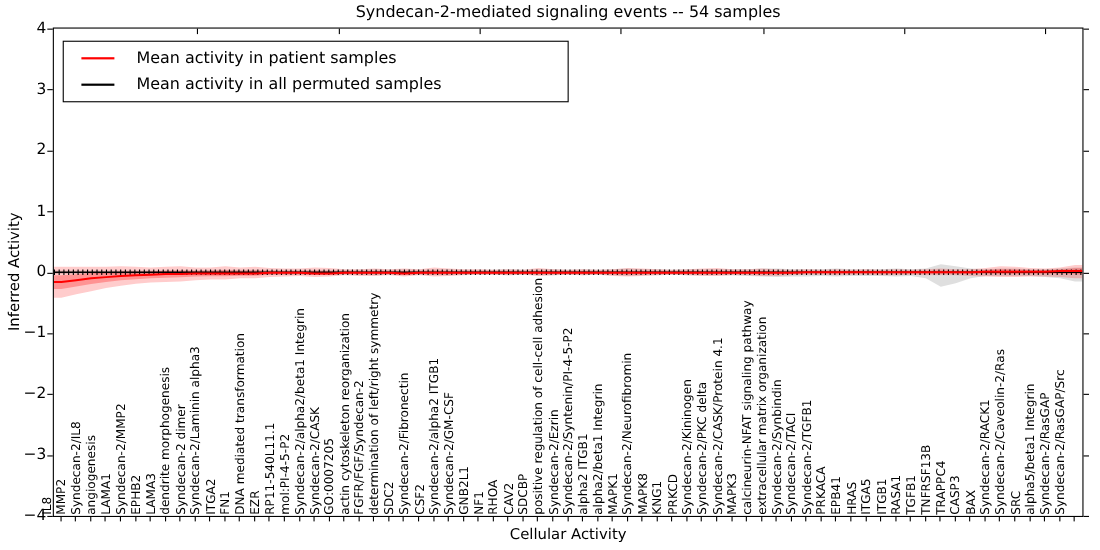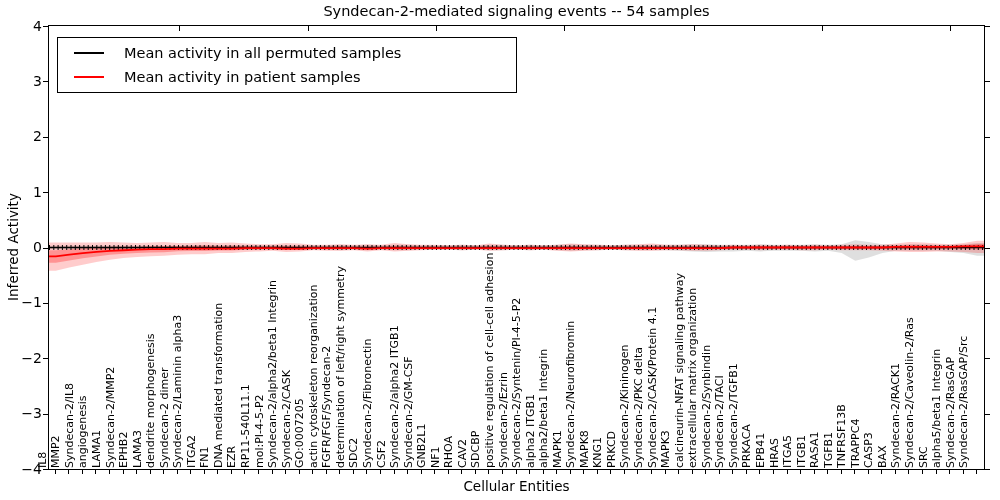--- a/index.html
+++ b/index.html
@@ -22,21 +22,21 @@
   .legend-row{display:flex;align-items:center;}
   .legend-swatch{width:30px;height:2px;margin-left:16px;margin-right:20px;flex:none;}
   .legend-label{font-size:14.5px;line-height:16px;}
 </style>
 </head>
 <body>
 
 <div class="title">Syndecan-2-mediated signaling events -- 54 samples</div>
 
 <div class="ylabel">Inferred Activity</div>
-<div class="xlabel">Cellular Entities</div>
+<div class="xlabel">Cellular Activity</div>
 
 <div class="plot">
   <svg id="chart-svg" width="935" height="443" viewBox="0 0 935 443">
       <polygon points="0,219.83875 6.77536231884058,219.83875 20.32608695652174,219.83875 33.8768115942029,219.83875 47.42753623188406,219.83875 60.97826086956522,219.83875 74.52898550724638,219.83875 88.07971014492753,219.83875 101.63043478260869,219.83875 115.18115942028986,219.83875 128.731884057971,219.83875 142.2826086956522,219.285 155.83333333333331,219.285 169.3840579710145,219.285 182.93478260869566,219.285 196.4855072463768,219.285 210.03623188405797,219.285 223.58695652173913,219.285 237.1376811594203,219.285 250.68840579710147,219.285 264.23913043478257,219.285 277.78985507246375,219.285 291.34057971014494,218.73125 304.89130434782606,219.285 318.44202898550725,218.73125 331.99275362318843,219.285 345.54347826086956,218.73125 359.0942028985507,218.73125 372.6449275362319,219.285 386.19565217391306,219.285 399.7463768115942,219.285 413.2971014492754,218.73125 426.8478260869565,219.285 440.3985507246377,218.73125 453.9492753623188,218.73125 467.5,219.285 481.0507246376811,218.73125 494.6014492753623,219.285 508.15217391304344,218.73125 521.7028985507246,218.1775 535.2536231884058,218.73125 548.804347826087,218.73125 562.3550724637681,219.285 575.9057971014493,218.73125 589.4565217391305,218.73125 603.0072463768116,218.73125 616.5579710144928,218.73125 630.1086956521739,218.73125 643.659420289855,218.1775 657.2101449275362,218.1775 670.7608695652174,218.73125 684.3115942028986,218.73125 697.8623188405797,218.73125 711.4130434782609,218.1775 724.963768115942,218.73125 738.5144927536231,218.73125 752.0652173913044,218.73125 765.6159420289855,218.1775 779.1666666666667,218.73125 792.7173913043479,218.1775 806.268115942029,214.30125 819.8188405797101,215.9625 833.3695652173913,218.1775 846.9202898550725,218.73125 860.4710144927536,218.1775 874.0217391304349,218.1775 887.572463768116,218.73125 901.123188405797,218.73125 914.6739130434783,218.1775 928.2246376811594,217.07 935,217.07 935,229.80625 928.2246376811594,229.80625 914.6739130434783,227.0375 901.123188405797,225.93 887.572463768116,224.8225 874.0217391304349,224.8225 860.4710144927536,224.8225 846.9202898550725,224.8225 833.3695652173913,227.0375 819.8188405797101,231.4675 806.268115942029,234.79 792.7173913043479,227.0375 779.1666666666667,224.8225 765.6159420289855,225.37625 752.0652173913044,224.8225 738.5144927536231,224.8225 724.963768115942,224.8225 711.4130434782609,225.37625 697.8623188405797,224.8225 684.3115942028986,225.37625 670.7608695652174,225.37625 657.2101449275362,225.93 643.659420289855,225.37625 630.1086956521739,224.8225 616.5579710144928,224.26875 603.0072463768116,224.26875 589.4565217391305,224.26875 575.9057971014493,224.26875 562.3550724637681,223.715 548.804347826087,224.26875 535.2536231884058,224.26875 521.7028985507246,224.8225 508.15217391304344,224.26875 494.6014492753623,223.715 481.0507246376811,224.26875 467.5,223.715 453.9492753623188,224.26875 440.3985507246377,224.26875 426.8478260869565,223.715 413.2971014492754,224.26875 399.7463768115942,223.715 386.19565217391306,223.715 372.6449275362319,223.715 359.0942028985507,224.26875 345.54347826086956,224.26875 331.99275362318843,223.715 318.44202898550725,224.26875 304.89130434782606,223.715 291.34057971014494,224.26875 277.78985507246375,223.715 264.23913043478257,223.715 250.68840579710147,223.715 237.1376811594203,223.715 223.58695652173913,223.715 210.03623188405797,223.715 196.4855072463768,223.715 182.93478260869566,223.715 169.3840579710145,223.715 155.83333333333331,223.715 142.2826086956522,223.715 128.731884057971,223.16125 115.18115942028986,223.16125 101.63043478260869,223.16125 88.07971014492753,223.16125 74.52898550724638,223.16125 60.97826086956522,223.16125 47.42753623188406,223.16125 33.8768115942029,223.16125 20.32608695652174,223.16125 6.77536231884058,223.16125 0,223.16125" fill="rgba(110,110,110,0.22)"></polygon>
       <polygon points="0,216.51625 6.77536231884058,216.51625 20.32608695652174,216.51625 33.8768115942029,216.51625 47.42753623188406,216.51625 60.97826086956522,215.9625 74.52898550724638,216.51625 88.07971014492753,217.07 101.63043478260869,216.51625 115.18115942028986,215.9625 128.731884057971,217.07 142.2826086956522,217.07 155.83333333333331,215.9625 169.3840579710145,217.07 182.93478260869566,216.51625 196.4855072463768,217.62375 210.03623188405797,218.1775 223.58695652173913,218.1775 237.1376811594203,217.07 250.68840579710147,217.62375 264.23913043478257,218.73125 277.78985507246375,218.73125 291.34057971014494,218.1775 304.89130434782606,218.73125 318.44202898550725,218.1775 331.99275362318843,218.73125 345.54347826086956,217.07 359.0942028985507,218.1775 372.6449275362319,218.73125 386.19565217391306,218.73125 399.7463768115942,219.285 413.2971014492754,218.73125 426.8478260869565,219.285 440.3985507246377,217.62375 453.9492753623188,218.73125 467.5,219.285 481.0507246376811,218.73125 494.6014492753623,219.285 508.15217391304344,218.73125 521.7028985507246,217.62375 535.2536231884058,218.1775 548.804347826087,218.73125 562.3550724637681,219.285 575.9057971014493,218.73125 589.4565217391305,218.1775 603.0072463768116,217.62375 616.5579710144928,218.73125 630.1086956521739,218.73125 643.659420289855,218.1775 657.2101449275362,218.73125 670.7608695652174,219.285 684.3115942028986,218.73125 697.8623188405797,219.285 711.4130434782609,218.73125 724.963768115942,219.285 738.5144927536231,218.73125 752.0652173913044,219.285 765.6159420289855,218.73125 779.1666666666667,219.285 792.7173913043479,218.73125 806.268115942029,218.1775 819.8188405797101,218.73125 833.3695652173913,218.73125 846.9202898550725,217.62375 860.4710144927536,215.9625 874.0217391304349,216.51625 887.572463768116,217.62375 901.123188405797,218.1775 914.6739130434783,217.07 928.2246376811594,214.855 935,214.855 935,227.0375 928.2246376811594,227.0375 914.6739130434783,225.93 901.123188405797,225.37625 887.572463768116,225.37625 874.0217391304349,225.93 860.4710144927536,225.93 846.9202898550725,225.37625 833.3695652173913,224.8225 819.8188405797101,224.26875 806.268115942029,224.26875 792.7173913043479,224.26875 779.1666666666667,223.715 765.6159420289855,224.26875 752.0652173913044,224.26875 738.5144927536231,223.715 724.963768115942,223.715 711.4130434782609,224.26875 697.8623188405797,223.715 684.3115942028986,223.715 670.7608695652174,224.26875 657.2101449275362,224.8225 643.659420289855,224.8225 630.1086956521739,224.26875 616.5579710144928,224.26875 603.0072463768116,224.8225 589.4565217391305,224.8225 575.9057971014493,224.26875 562.3550724637681,223.715 548.804347826087,224.26875 535.2536231884058,224.8225 521.7028985507246,225.37625 508.15217391304344,224.8225 494.6014492753623,223.715 481.0507246376811,224.26875 467.5,223.715 453.9492753623188,224.26875 440.3985507246377,224.8225 426.8478260869565,223.715 413.2971014492754,224.26875 399.7463768115942,223.715 386.19565217391306,223.715 372.6449275362319,224.26875 359.0942028985507,224.8225 345.54347826086956,225.37625 331.99275362318843,224.26875 318.44202898550725,225.37625 304.89130434782606,224.26875 291.34057971014494,224.8225 277.78985507246375,224.8225 264.23913043478257,224.26875 250.68840579710147,225.37625 237.1376811594203,225.93 223.58695652173913,224.8225 210.03623188405797,225.37625 196.4855072463768,225.93 182.93478260869566,227.0375 169.3840579710145,227.0375 155.83333333333331,228.145 142.2826086956522,228.145 128.731884057971,228.69875 115.18115942028986,229.80625 101.63043478260869,230.36 88.07971014492753,230.91375 74.52898550724638,232.02125 60.97826086956522,233.6825 47.42753623188406,235.8975 33.8768115942029,238.66625 20.32608695652174,241.435 6.77536231884058,244.7575 0,244.7575" fill="rgba(255,0,0,0.20)"></polygon>
       <polygon points="0,224.1303125 6.77536231884058,224.1303125 20.32608695652174,223.216625 33.8768115942029,222.3029375 47.42753623188406,221.6938125 60.97826086956522,220.8355 74.52898550724638,220.780125 88.07971014492753,220.72475 101.63043478260869,220.171 115.18115942028986,219.9218125 128.731884057971,220.115625 142.2826086956522,220.115625 155.83333333333331,219.61725 169.3840579710145,220.115625 182.93478260869566,219.8664375 196.4855072463768,220.06025 210.03623188405797,220.3094375 223.58695652173913,220.3094375 237.1376811594203,220.115625 250.68840579710147,220.3648125 264.23913043478257,220.558625 277.78985507246375,220.558625 291.34057971014494,220.3094375 304.89130434782606,220.558625 318.44202898550725,220.614 331.99275362318843,220.558625 345.54347826086956,219.8110625 359.0942028985507,220.3094375 372.6449275362319,220.558625 386.19565217391306,220.558625 399.7463768115942,220.8078125 413.2971014492754,220.558625 426.8478260869565,220.8078125 440.3985507246377,220.06025 453.9492753623188,220.558625 467.5,220.8078125 481.0507246376811,220.558625 494.6014492753623,220.8078125 508.15217391304344,220.558625 521.7028985507246,220.06025 535.2536231884058,220.3094375 548.804347826087,220.558625 562.3550724637681,220.8078125 575.9057971014493,220.558625 589.4565217391305,220.3094375 603.0072463768116,220.06025 616.5579710144928,220.558625 630.1086956521739,220.558625 643.659420289855,220.3094375 657.2101449275362,220.558625 670.7608695652174,220.8078125 684.3115942028986,220.2540625 697.8623188405797,220.50325 711.4130434782609,220.2540625 724.963768115942,220.50325 738.5144927536231,220.2540625 752.0652173913044,220.50325 765.6159420289855,220.2540625 779.1666666666667,220.50325 792.7173913043479,220.2540625 806.268115942029,220.004875 819.8188405797101,220.2540625 833.3695652173913,220.2540625 846.9202898550725,219.451125 860.4710144927536,218.7035625 874.0217391304349,218.95275 887.572463768116,219.451125 901.123188405797,219.7003125 914.6739130434783,218.897375 928.2246376811594,217.900625 935,217.900625 935,223.38275 928.2246376811594,223.38275 914.6739130434783,222.884375 901.123188405797,222.93975 887.572463768116,222.93975 874.0217391304349,223.1889375 860.4710144927536,223.1889375 846.9202898550725,222.93975 833.3695652173913,222.995125 819.8188405797101,222.7459375 806.268115942029,222.7459375 792.7173913043479,222.7459375 779.1666666666667,222.49675 765.6159420289855,222.7459375 752.0652173913044,222.7459375 738.5144927536231,222.49675 724.963768115942,222.49675 711.4130434782609,222.7459375 697.8623188405797,222.49675 684.3115942028986,222.49675 670.7608695652174,223.0505 657.2101449275362,223.2996875 643.659420289855,223.2996875 630.1086956521739,223.0505 616.5579710144928,223.0505 603.0072463768116,223.2996875 589.4565217391305,223.2996875 575.9057971014493,223.0505 562.3550724637681,222.8013125 548.804347826087,223.0505 535.2536231884058,223.2996875 521.7028985507246,223.548875 508.15217391304344,223.2996875 494.6014492753623,222.8013125 481.0507246376811,223.0505 467.5,222.8013125 453.9492753623188,223.0505 440.3985507246377,223.2996875 426.8478260869565,222.8013125 413.2971014492754,223.0505 399.7463768115942,222.8013125 386.19565217391306,222.8013125 372.6449275362319,223.0505 359.0942028985507,223.2996875 345.54347826086956,223.548875 331.99275362318843,223.0505 318.44202898550725,223.8534375 304.89130434782606,223.0505 291.34057971014494,223.2996875 277.78985507246375,223.2996875 264.23913043478257,223.0505 250.68840579710147,223.8534375 237.1376811594203,224.102625 223.58695652173913,223.2996875 210.03623188405797,223.548875 196.4855072463768,223.79806250000001 182.93478260869566,224.601 169.3840579710145,224.601 155.83333333333331,225.099375 142.2826086956522,225.099375 128.731884057971,225.3485625 115.18115942028986,226.1515 101.63043478260869,226.4006875 88.07971014492753,226.9544375 74.52898550724638,227.757375 60.97826086956522,228.8095 47.42753623188406,230.415375 33.8768115942029,232.2704375 20.32608695652174,234.4300625 6.77536231884058,236.838875 0,236.838875" fill="rgba(255,0,0,0.28)"></polygon>
       <line x1="0" y1="221.5" x2="935" y2="221.5" stroke="#000000" stroke-width="5" stroke-dasharray="1 3.3"></line>
       <polyline points="0,221.5 6.77536231884058,221.5 20.32608695652174,221.5 33.8768115942029,221.5 47.42753623188406,221.5 60.97826086956522,221.5 74.52898550724638,221.5 88.07971014492753,221.5 101.63043478260869,221.5 115.18115942028986,221.5 128.731884057971,221.5 142.2826086956522,221.5 155.83333333333331,221.5 169.3840579710145,221.5 182.93478260869566,221.5 196.4855072463768,221.5 210.03623188405797,221.5 223.58695652173913,221.5 237.1376811594203,221.5 250.68840579710147,221.5 264.23913043478257,221.5 277.78985507246375,221.5 291.34057971014494,221.5 304.89130434782606,221.5 318.44202898550725,221.5 331.99275362318843,221.5 345.54347826086956,221.5 359.0942028985507,221.5 372.6449275362319,221.5 386.19565217391306,221.5 399.7463768115942,221.5 413.2971014492754,221.5 426.8478260869565,221.5 440.3985507246377,221.5 453.9492753623188,221.5 467.5,221.5 481.0507246376811,221.5 494.6014492753623,221.5 508.15217391304344,221.5 521.7028985507246,221.5 535.2536231884058,221.5 548.804347826087,221.5 562.3550724637681,221.5 575.9057971014493,221.5 589.4565217391305,221.5 603.0072463768116,221.5 616.5579710144928,221.5 630.1086956521739,221.5 643.659420289855,221.5 657.2101449275362,221.5 670.7608695652174,221.5 684.3115942028986,221.5 697.8623188405797,221.5 711.4130434782609,221.5 724.963768115942,221.5 738.5144927536231,221.5 752.0652173913044,221.5 765.6159420289855,221.5 779.1666666666667,221.5 792.7173913043479,221.5 806.268115942029,221.5 819.8188405797101,221.5 833.3695652173913,221.5 846.9202898550725,221.5 860.4710144927536,221.5 874.0217391304349,221.5 887.572463768116,221.5 901.123188405797,221.5 914.6739130434783,221.5 928.2246376811594,221.5 935,221.5" fill="none" stroke="#000000" stroke-width="1.3"></polyline>
       <polyline points="0,230.36 6.77536231884058,230.36 20.32608695652174,228.69875 33.8768115942029,227.0375 47.42753623188406,225.93 60.97826086956522,224.8225 74.52898550724638,224.26875 88.07971014492753,223.715 101.63043478260869,223.16125 115.18115942028986,223.16125 128.731884057971,222.6075 142.2826086956522,222.6075 155.83333333333331,222.6075 169.3840579710145,222.6075 182.93478260869566,222.6075 196.4855072463768,222.05375 210.03623188405797,222.05375 223.58695652173913,222.05375 237.1376811594203,222.6075 250.68840579710147,222.6075 264.23913043478257,222.05375 277.78985507246375,222.05375 291.34057971014494,222.05375 304.89130434782606,222.05375 318.44202898550725,222.6075 331.99275362318843,222.05375 345.54347826086956,222.05375 359.0942028985507,222.05375 372.6449275362319,222.05375 386.19565217391306,222.05375 399.7463768115942,222.05375 413.2971014492754,222.05375 426.8478260869565,222.05375 440.3985507246377,222.05375 453.9492753623188,222.05375 467.5,222.05375 481.0507246376811,222.05375 494.6014492753623,222.05375 508.15217391304344,222.05375 521.7028985507246,222.05375 535.2536231884058,222.05375 548.804347826087,222.05375 562.3550724637681,222.05375 575.9057971014493,222.05375 589.4565217391305,222.05375 603.0072463768116,222.05375 616.5579710144928,222.05375 630.1086956521739,222.05375 643.659420289855,222.05375 657.2101449275362,222.05375 670.7608695652174,222.05375 684.3115942028986,221.5 697.8623188405797,221.5 711.4130434782609,221.5 724.963768115942,221.5 738.5144927536231,221.5 752.0652173913044,221.5 765.6159420289855,221.5 779.1666666666667,221.5 792.7173913043479,221.5 806.268115942029,221.5 819.8188405797101,221.5 833.3695652173913,221.5 846.9202898550725,220.94625 860.4710144927536,220.94625 874.0217391304349,220.94625 887.572463768116,220.94625 901.123188405797,220.94625 914.6739130434783,220.3925 928.2246376811594,220.3925 935,220.3925" fill="none" stroke="#ff0000" stroke-width="1.8"></polyline>
     </svg>
@@ -216,20 +216,20 @@
     <div class="xent" style="left: 902.471px; bottom: 32px;">Syndecan-2/RACK1</div>
     <div class="xent" style="left: 916.022px; bottom: 32px;">Syndecan-2/Caveolin-2/Ras</div>
     <div class="xent" style="left: 929.572px; bottom: 32px;">SRC</div>
     <div class="xent" style="left: 943.123px; bottom: 32px;">alpha5/beta1 Integrin</div>
     <div class="xent" style="left: 956.674px; bottom: 32px;">Syndecan-2/RasGAP</div>
     <div class="xent" style="left: 970.225px; bottom: 32px;">Syndecan-2/RasGAP/Src</div>
   </div>
 
 <div class="legend" id="legend">
     <div class="legend-row">
+      <div class="legend-swatch" style="background: rgb(255, 0, 0);"></div>
+      <span class="legend-label">Mean activity in patient samples</span>
+    </div>
+    <div class="legend-row">
       <div class="legend-swatch" style="background: rgb(0, 0, 0);"></div>
       <span class="legend-label">Mean activity in all permuted samples</span>
     </div>
-    <div class="legend-row">
-      <div class="legend-swatch" style="background: rgb(255, 0, 0);"></div>
-      <span class="legend-label">Mean activity in patient samples</span>
-    </div>
   </div>
 
 </body></html>

